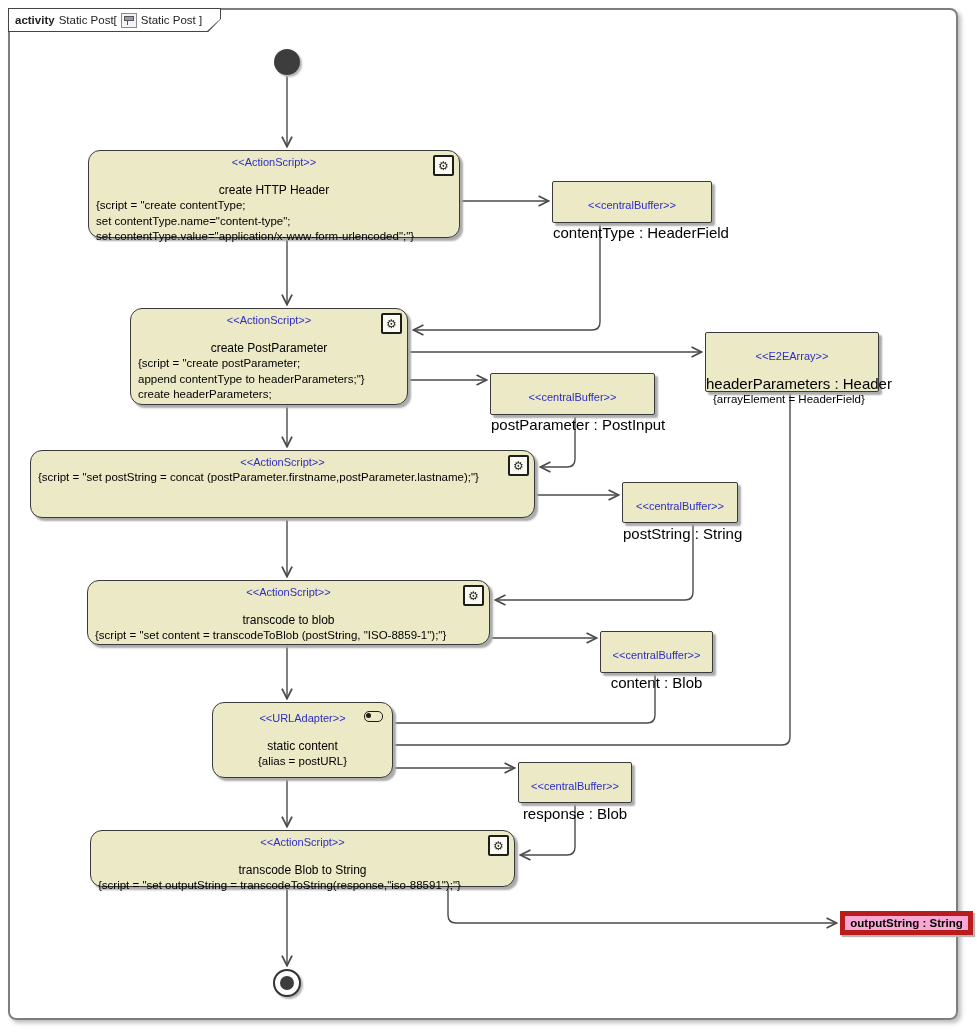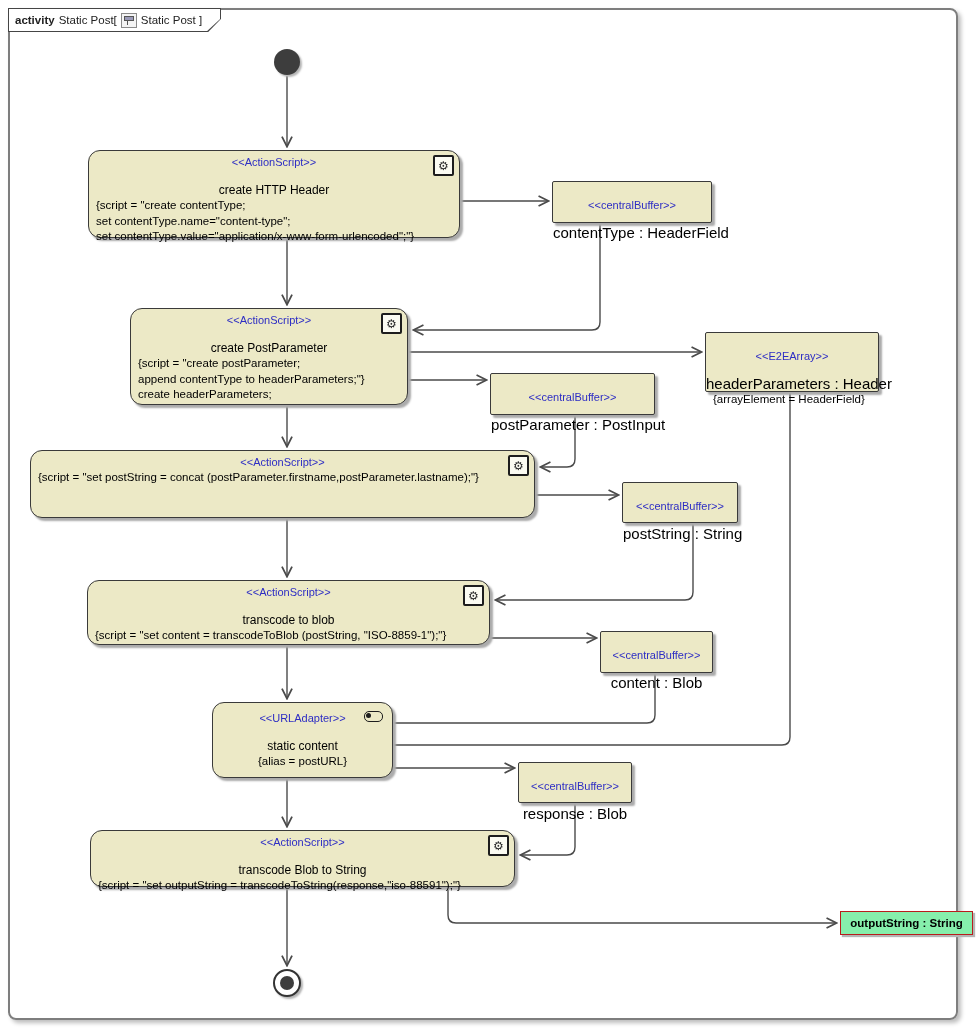--- a/index.html
+++ b/index.html
@@ -62,21 +62,21 @@
   .adapter-pill {
     position:absolute; top:8px; right:9px; width:17px; height:9px;
     border:1px solid #1d1d1d; border-radius:5px; background:transparent;
   }
   .adapter-pill:before {
     content:""; position:absolute; left:1px; top:1px; width:5px; height:5px;
     border-radius:50%; background:#1d1d1d;
   }
   .object {
     position:absolute; z-index:4; box-sizing:border-box;
-    background:#86efac; border:1px solid #b91c1c; box-shadow:2px 2px 1px #b5b5b5;
+    background:#f9a8d4; border:5px solid #b91c1c; box-shadow:2px 2px 1px #b5b5b5;
     display:flex; align-items:center; justify-content:center;
     font-weight:bold; font-size:11.5px; color:#000; white-space:nowrap;
   }
   
   .initial {
     position:absolute; z-index:3; left:274px; top:49px; width:26px; height:26px;
     background:#3d3d3d; border-radius:50%; box-shadow:2px 2px 2px #b5b5b5;
   }
   .final {
     position:absolute; z-index:3; left:273px; top:969px; width:24px; height:24px;

